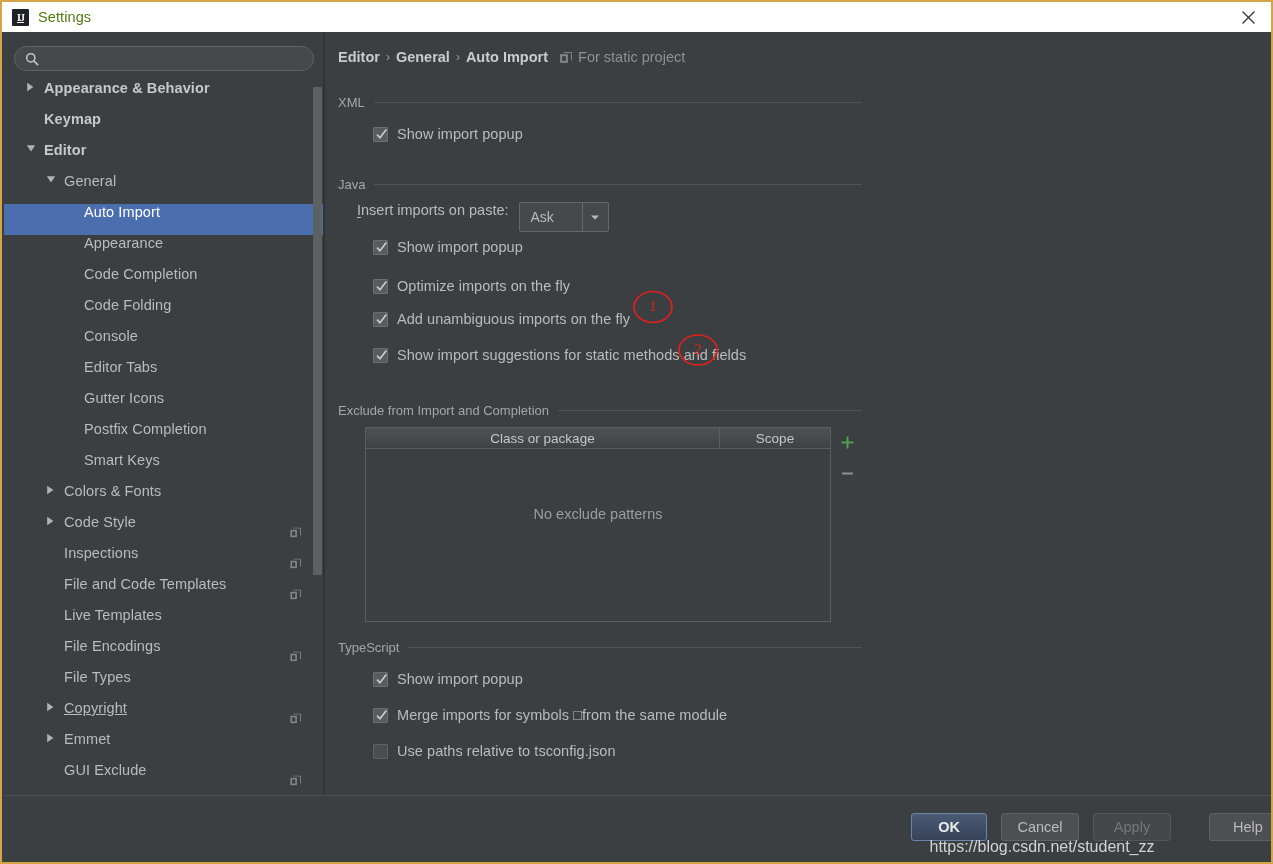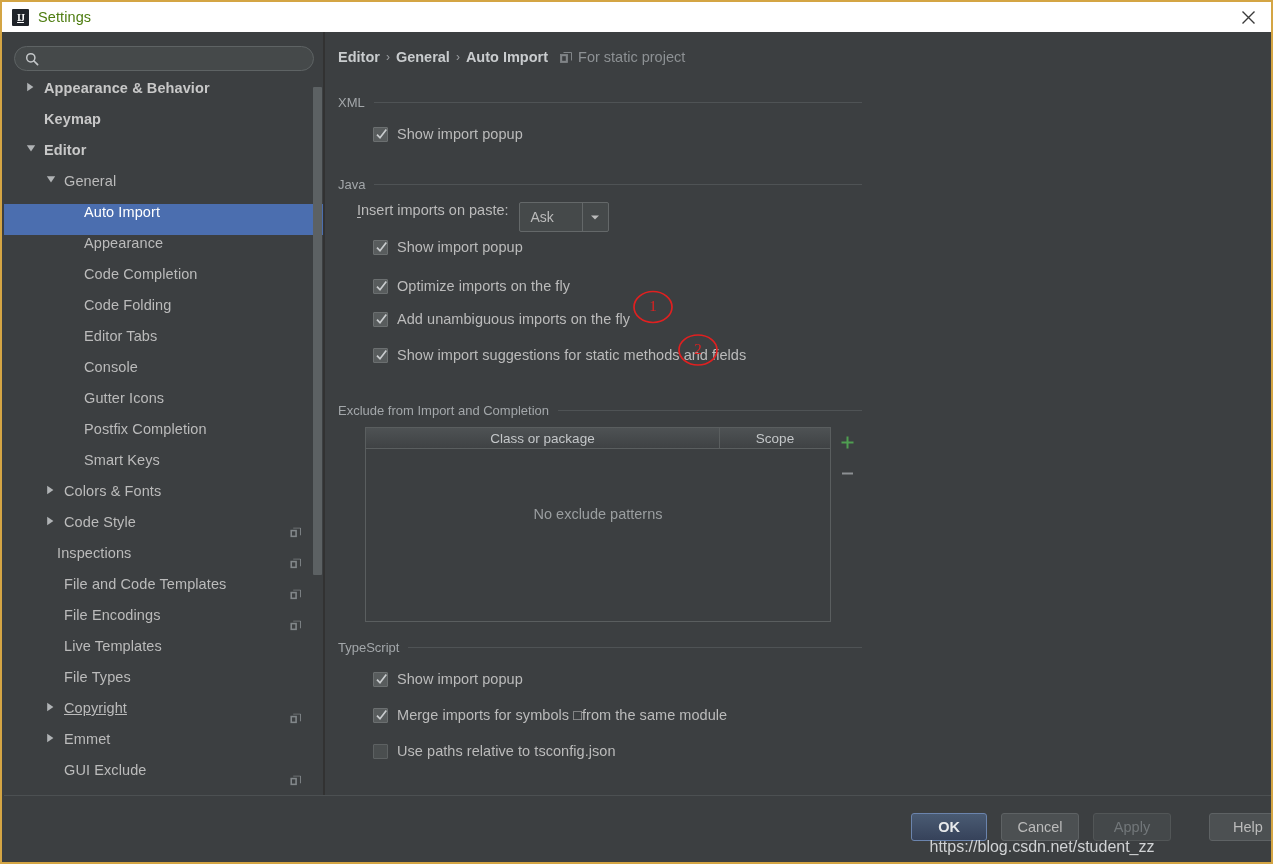--- a/index.html
+++ b/index.html
@@ -510,25 +510,25 @@
           <div class="tree-row">
             <span class="tree-arrow" style="margin-left: 60px;"></span>
             <span class="tree-label" style="margin-left: 7px;">Code Completion</span>
           </div>
           <div class="tree-row">
             <span class="tree-arrow" style="margin-left: 60px;"></span>
             <span class="tree-label" style="margin-left: 7px;">Code Folding</span>
           </div>
           <div class="tree-row">
             <span class="tree-arrow" style="margin-left: 60px;"></span>
+            <span class="tree-label" style="margin-left: 7px;">Console</span>
+          </div>
+          <div class="tree-row">
+            <span class="tree-arrow" style="margin-left: 60px;"></span>
             <span class="tree-label" style="margin-left: 7px;">Editor Tabs</span>
-          </div>
-          <div class="tree-row">
-            <span class="tree-arrow" style="margin-left: 60px;"></span>
-            <span class="tree-label" style="margin-left: 7px;">Console</span>
           </div>
           <div class="tree-row">
             <span class="tree-arrow" style="margin-left: 60px;"></span>
             <span class="tree-label" style="margin-left: 7px;">Gutter Icons</span>
           </div>
           <div class="tree-row">
             <span class="tree-arrow" style="margin-left: 60px;"></span>
             <span class="tree-label" style="margin-left: 7px;">Postfix Completion</span>
           </div>
           <div class="tree-row">
@@ -551,48 +551,48 @@
             </span>
             <span class="tree-label" style="margin-left: 7px;">Code Style</span>
             <span class="proj-icon"><svg width="11" height="11" viewBox="0 0 12 12">
                 <rect x="0.5" y="2.5" width="7" height="8" fill="#9aa0a3"></rect>
                 <rect x="2.2" y="4.2" width="3.6" height="4.6" fill="#3c3f41"></rect>
                 <path d="M3.5 0.5 H11.5 V8.5" stroke="#9aa0a3" stroke-width="1" fill="none"></path>
               </svg></span>
           </div>
           <div class="tree-row">
             <span class="tree-arrow" style="margin-left: 40px;"></span>
-            <span class="tree-label" style="">Inspections</span>
+            <span class="tree-label" style="margin-left: 7px;">Inspections</span>
             <span class="proj-icon"><svg width="11" height="11" viewBox="0 0 12 12">
                 <rect x="0.5" y="2.5" width="7" height="8" fill="#9aa0a3"></rect>
                 <rect x="2.2" y="4.2" width="3.6" height="4.6" fill="#3c3f41"></rect>
                 <path d="M3.5 0.5 H11.5 V8.5" stroke="#9aa0a3" stroke-width="1" fill="none"></path>
               </svg></span>
           </div>
           <div class="tree-row">
             <span class="tree-arrow" style="margin-left: 40px;"></span>
             <span class="tree-label" style="margin-left: 7px;">File and Code Templates</span>
             <span class="proj-icon"><svg width="11" height="11" viewBox="0 0 12 12">
                 <rect x="0.5" y="2.5" width="7" height="8" fill="#9aa0a3"></rect>
                 <rect x="2.2" y="4.2" width="3.6" height="4.6" fill="#3c3f41"></rect>
                 <path d="M3.5 0.5 H11.5 V8.5" stroke="#9aa0a3" stroke-width="1" fill="none"></path>
               </svg></span>
           </div>
           <div class="tree-row">
             <span class="tree-arrow" style="margin-left: 40px;"></span>
+            <span class="tree-label" style="margin-left: 7px;">Live Templates</span>
+          </div>
+          <div class="tree-row">
+            <span class="tree-arrow" style="margin-left: 40px;"></span>
             <span class="tree-label" style="margin-left: 7px;">File Encodings</span>
             <span class="proj-icon"><svg width="11" height="11" viewBox="0 0 12 12">
                 <rect x="0.5" y="2.5" width="7" height="8" fill="#9aa0a3"></rect>
                 <rect x="2.2" y="4.2" width="3.6" height="4.6" fill="#3c3f41"></rect>
                 <path d="M3.5 0.5 H11.5 V8.5" stroke="#9aa0a3" stroke-width="1" fill="none"></path>
               </svg></span>
-          </div>
-          <div class="tree-row">
-            <span class="tree-arrow" style="margin-left: 40px;"></span>
-            <span class="tree-label" style="margin-left: 7px;">Live Templates</span>
           </div>
           <div class="tree-row">
             <span class="tree-arrow" style="margin-left: 40px;"></span>
             <span class="tree-label" style="margin-left: 7px;">File Types</span>
           </div>
           <div class="tree-row">
             <span class="tree-arrow" style="margin-left: 40px;">
               <svg width="9" height="10" viewBox="0 0 9 10">
                 <path d="M1.2 0.8 L7.4 5 L1.2 9.2 Z" fill="#b0b3b5"></path>
               </svg>

